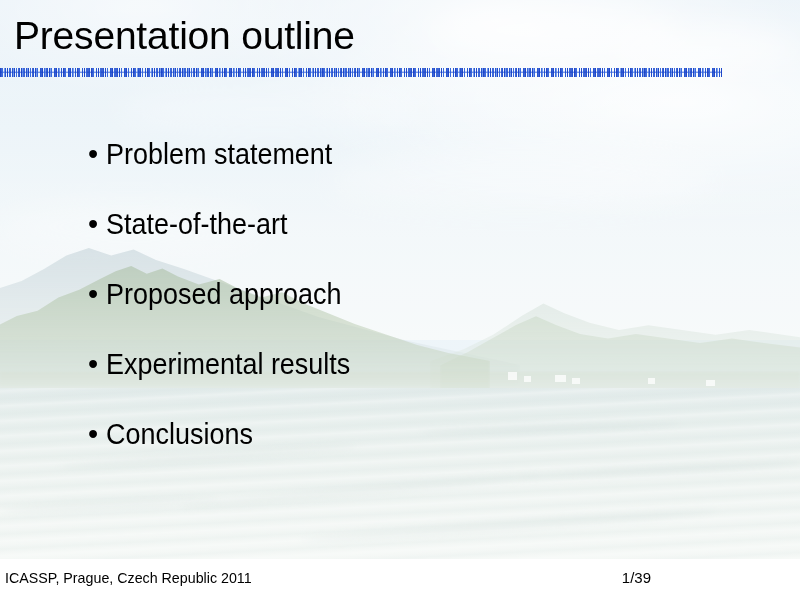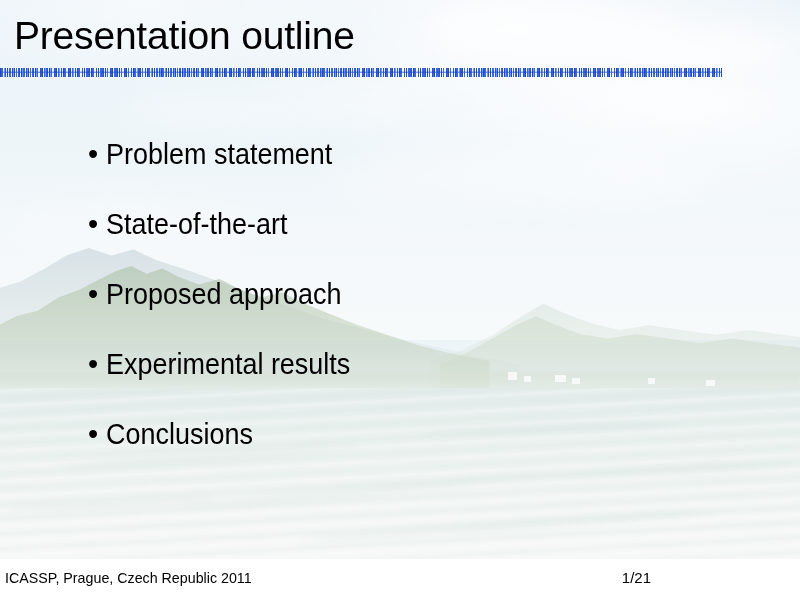--- a/index.html
+++ b/index.html
@@ -339,16 +339,16 @@
 
     <div class="bullet-row">
       <span class="bullet-dot">•</span>
       <span class="bullet-text">Conclusions</span>
     </div>
 
   </div>
 
   <div class="footer">
     <div class="footer-left">ICASSP, Prague, Czech Republic 2011</div>
-    <div class="footer-right">1/21</div>
+    <div class="footer-right">1/39</div>
   </div>
 
 </div>
 
 </body></html>

